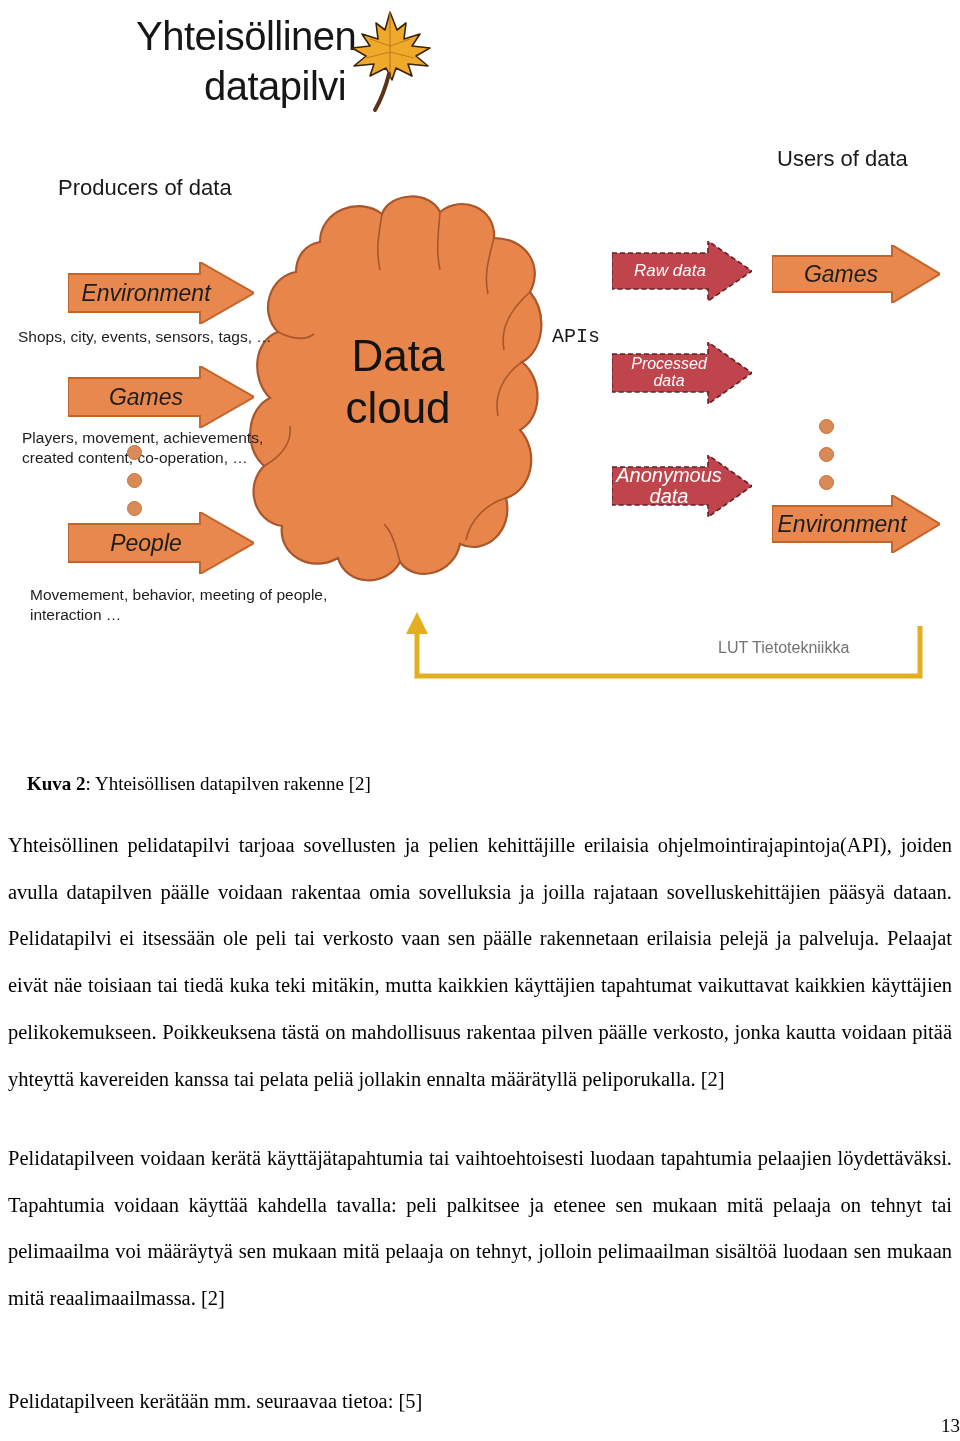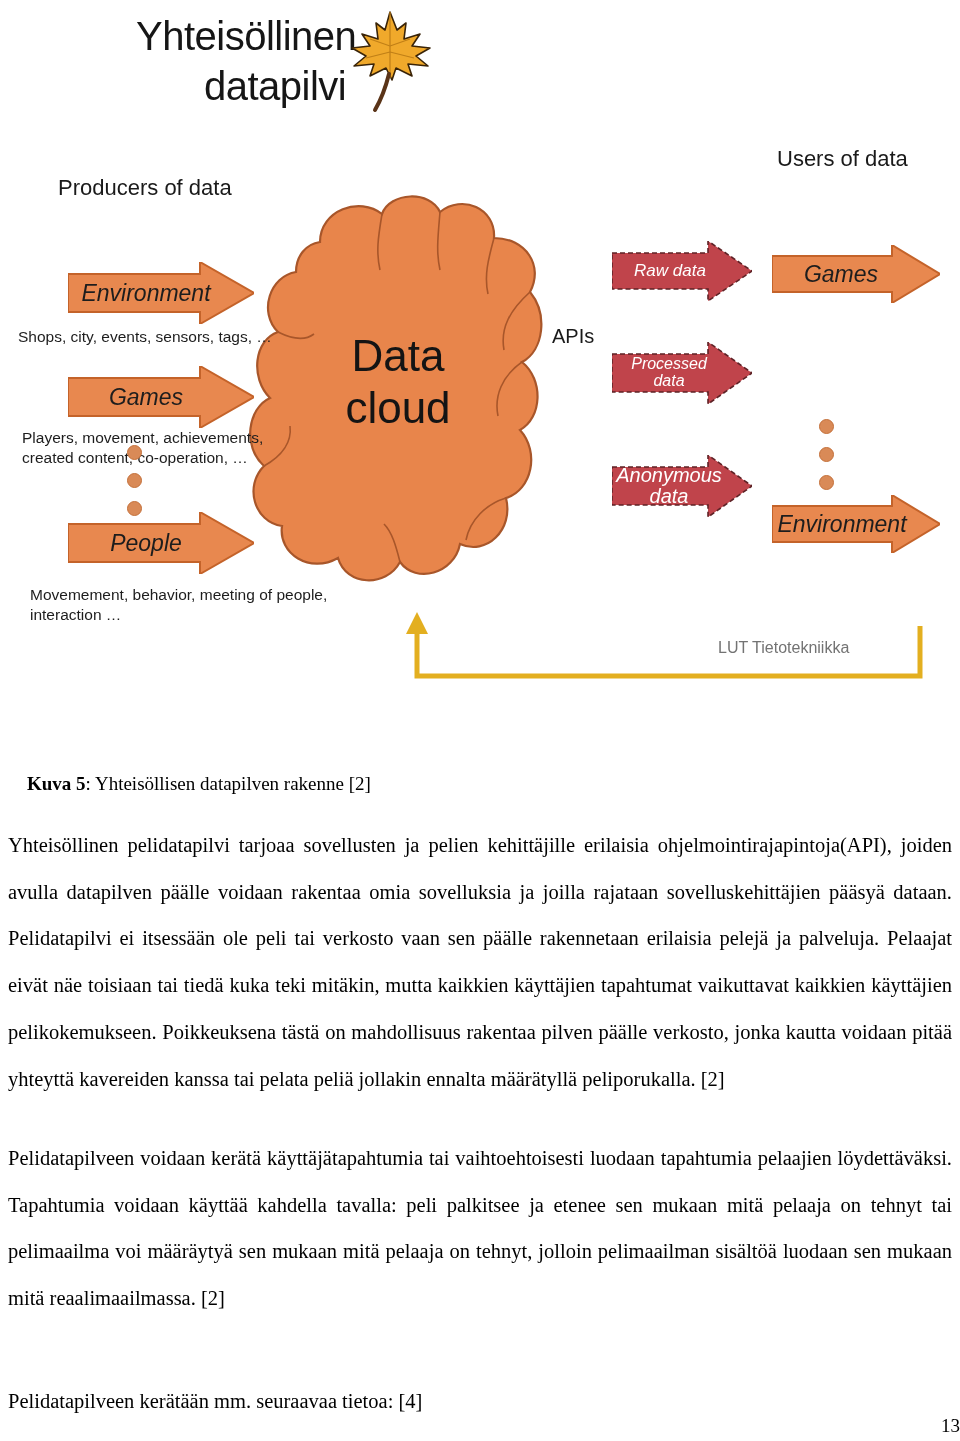--- a/index.html
+++ b/index.html
@@ -63,21 +63,21 @@
 
   
   #cloud{position:absolute;left:248px;top:190px;width:300px;height:430px;}
   #cloud-text{
     position:absolute;left:278px;top:330px;width:240px;
     text-align:center;font-size:44px;color:#141414;line-height:1.18;
     font-family:"Liberation Sans", sans-serif;white-space:pre;
   }
   #apis-label{
     position:absolute;left:552px;top:325px;font-size:20px;color:#1a1a1a;
-    font-family:Liberation Sans, sans-serif;
+    font-family:Liberation Mono, monospace;
   }
 
   
   #bracket{position:absolute;left:395px;top:608px;width:550px;height:80px;}
   #lut{
     position:absolute;left:718px;top:639px;font-size:16px;color:#737373;
     font-family:"Liberation Sans", sans-serif;white-space:pre;
   }
 
   
@@ -226,21 +226,21 @@
   <svg id="bracket" viewBox="0 0 550 80">
     <path d="M525 18 L525 68 L22 68 L22 22" fill="none" stroke="#E3AF20" stroke-width="5"></path>
     <polygon points="22,4 33,26 11,26" fill="#E3AF20"></polygon>
   </svg>
   <div id="lut">LUT Tietotekniikka</div>
 </div>
 
 <div id="doc">
 
   <div class="fig-caption">
-    <b>Kuva 5</b><span>: Yhteisöllisen datapilven rakenne [2]</span>
+    <b>Kuva 2</b><span>: Yhteisöllisen datapilven rakenne [2]</span>
   </div>
 
   <div class="para" id="p1">Yhteisöllinen pelidatapilvi tarjoaa sovellusten ja pelien kehittäjille erilaisia ohjelmointirajapintoja(API), joiden avulla datapilven päälle voidaan rakentaa omia sovelluksia ja joilla rajataan sovelluskehittäjien pääsyä dataan. Pelidatapilvi ei itsessään ole peli tai verkosto vaan sen päälle rakennetaan erilaisia pelejä ja palveluja. Pelaajat eivät näe toisiaan tai tiedä kuka teki mitäkin, mutta kaikkien käyttäjien tapahtumat vaikuttavat kaikkien käyttäjien pelikokemukseen. Poikkeuksena tästä on mahdollisuus rakentaa pilven päälle verkosto, jonka kautta voidaan pitää yhteyttä kavereiden kanssa tai pelata peliä jollakin ennalta määrätyllä peliporukalla. [2]</div>
   <div class="para" id="p2">Pelidatapilveen voidaan kerätä käyttäjätapahtumia tai vaihtoehtoisesti luodaan tapahtumia pelaajien löydettäväksi. Tapahtumia voidaan käyttää kahdella tavalla: peli palkitsee ja etenee sen mukaan mitä pelaaja on tehnyt tai pelimaailma voi määräytyä sen mukaan mitä pelaaja on tehnyt, jolloin pelimaailman sisältöä luodaan sen mukaan mitä reaalimaailmassa. [2]</div>
-  <div class="para noj" id="p3">Pelidatapilveen kerätään mm. seuraavaa tietoa: [4]</div>
+  <div class="para noj" id="p3">Pelidatapilveen kerätään mm. seuraavaa tietoa: [5]</div>
 
   <div id="pagenum">13</div>
 </div>
 
 </body></html>

